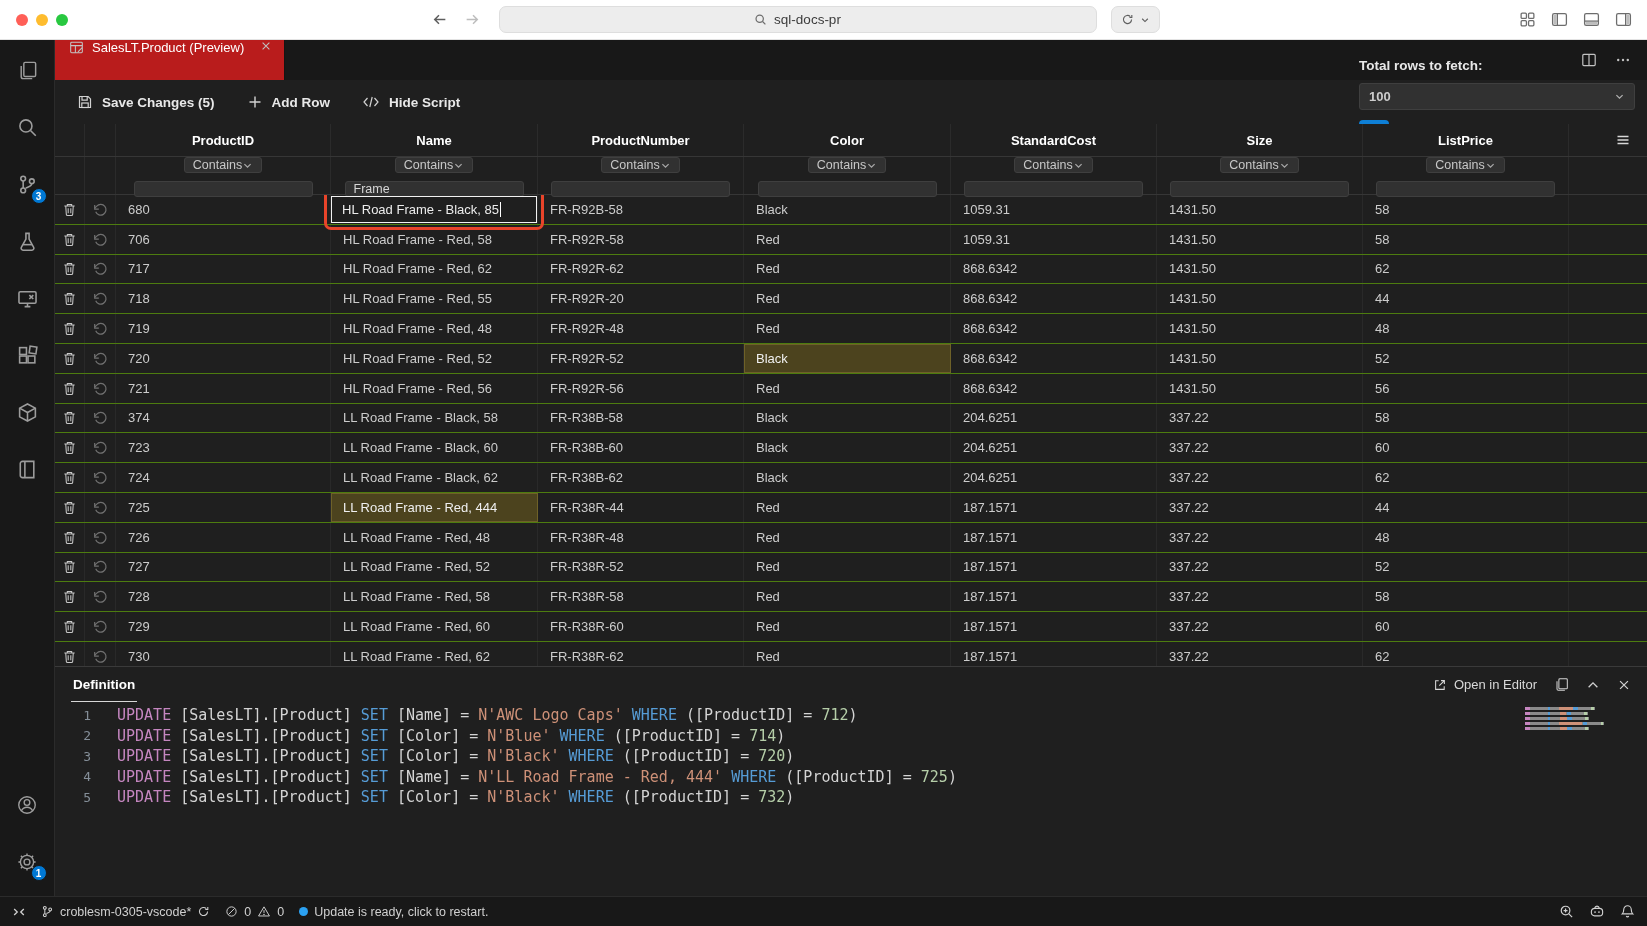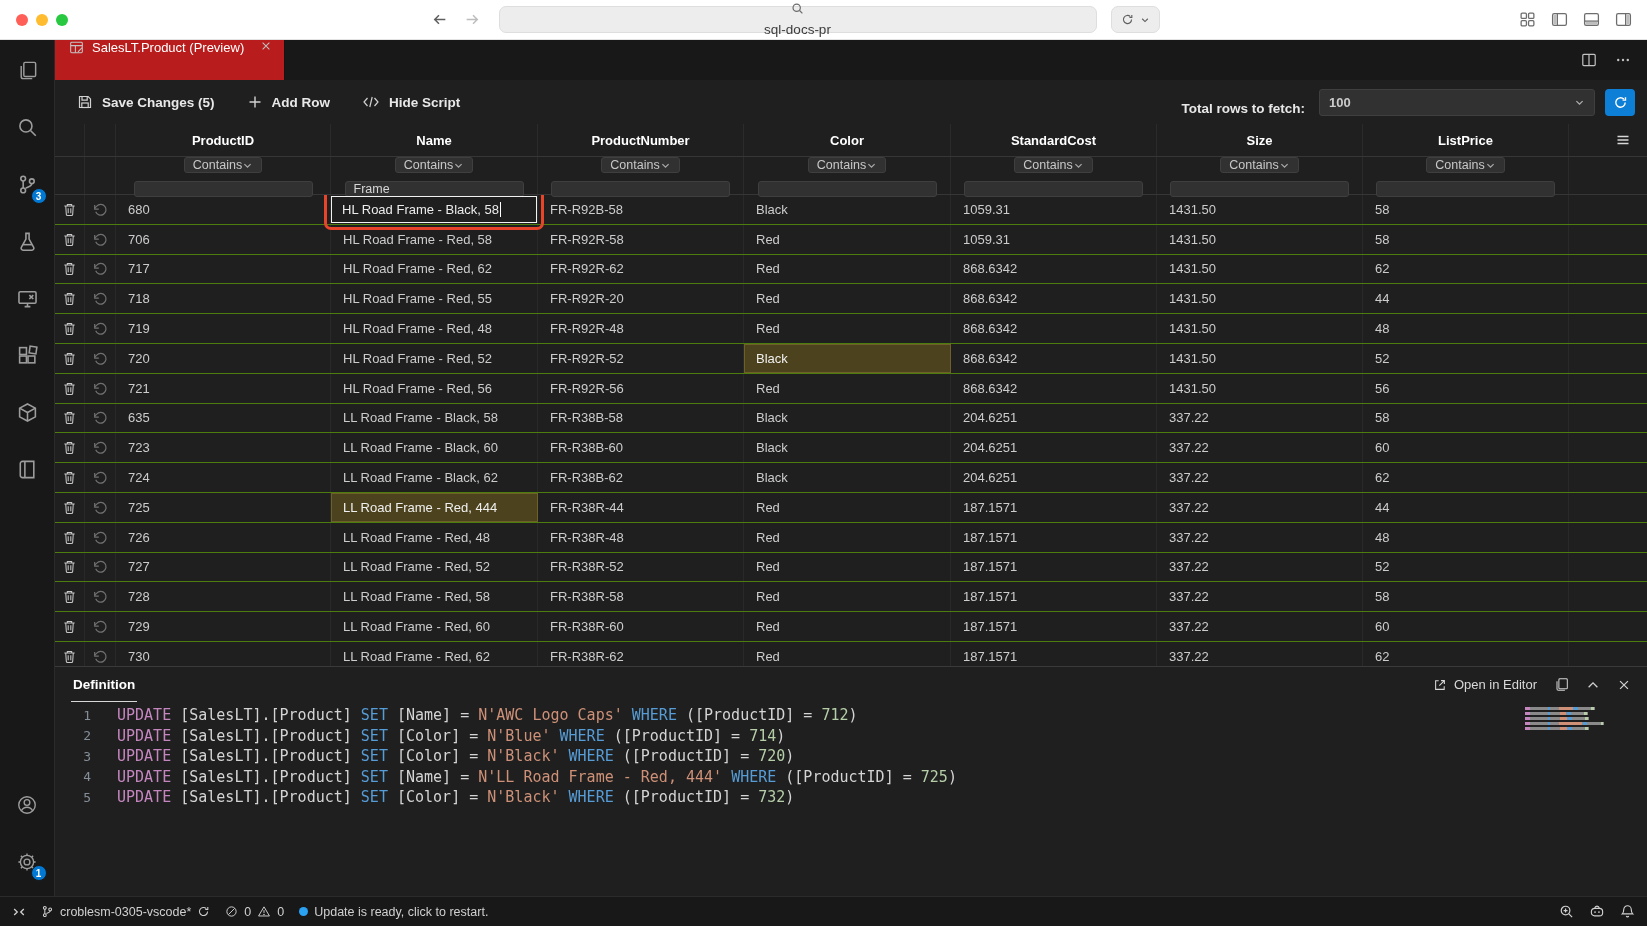--- a/index.html
+++ b/index.html
@@ -12,21 +12,21 @@
   .titlebar { height:40px; flex:none; background:#ffffff; border-bottom:1px solid #e3e3e3;
               display:flex; align-items:center; }
   .traffic { display:flex; gap:8px; padding:0 18px 0 16px; }
   .tl { width:12px; height:12px; border-radius:50%; }
   .tl.red{background:#ff5f57} .tl.yellow{background:#febc2e} .tl.green{background:#28c840}
   .tb-spacer{ flex:1; }
   .nav-arrows{ display:flex; gap:16px; margin-right:18px; color:#5f5f5f; }
   .nav-arrows .dim{ color:#bdbdbd; }
   .searchbox{ width:598px; height:27px; background:#ededed; border:1px solid #dedede; border-radius:7px;
               display:flex; align-items:center; justify-content:center; gap:7px;
-              color:#3c3c3c; font-size:13.5px;flex-direction:column; }
+              color:#3c3c3c; font-size:13.5px; }
   .searchbox .mag{ color:#6d6d6d; }
   .sync-pill{ margin-left:14px; height:27px; padding:0 9px; background:#ededed; border:1px solid #dedede;
               border-radius:7px; display:flex; align-items:center; gap:6px; color:#5f5f5f; }
   .tb-right{ display:flex; gap:15px; padding:0 15px; color:#6d6d6d; align-items:center; }
 
   
   .main{ flex:1; display:flex; min-height:0; }
 
   
   .activitybar{ width:55px; flex:none; background:#181818; border-right:1px solid #2b2b2b;
@@ -46,21 +46,21 @@
   .tab{ display:flex; align-items:flex-start; gap:8px; padding:0 12px 0 14px; background:#b91c1c;
         color:#ffffff; font-size:13px; border-right:1px solid #141414; }
   .tab .ticon{ color:#c5c5c5; }
   .tab-close{ color:#c0c0c0; margin-left:8px; }
   .tabbar-right{ margin-left:auto; display:flex; align-items:center; gap:18px; padding-right:16px; color:#c2c2c2; }
 
   
   .toolbar{ height:44px; flex:none; display:flex; align-items:center; padding-left:22px; gap:32px; }
   .tb-item{ display:flex; align-items:center; gap:9px; font-size:13.5px; font-weight:600; color:#e8e8e8; }
   .tb-item .ico{ color:#d2d2d2; }
-  .toolbar-right{ margin-left:auto; display:flex; align-items:flex-end; gap:10px; padding-right:12px; }
+  .toolbar-right{ margin-left:auto; display:flex; align-items:flex-start; gap:10px; padding-right:12px;flex-direction:column; }
   .fetch-label{ font-size:13.5px; font-weight:600; color:#e8e8e8; margin-right:4px; }
   .fetch-input{ width:276px; height:27px; background:#313131; border:1px solid #3f3f3f; border-radius:3px;
                 display:flex; align-items:center; padding:0 9px; color:#cccccc; font-size:13px;font-weight:bold; }
   .fetch-input .chev{ margin-left:auto; color:#b0b0b0; }
   .refresh-btn{ width:30px; height:27px; background:#0e7fd6; border-radius:4px; display:flex;
                 align-items:center; justify-content:center; color:#ffffff; }
 
   
   .grid{ flex:1; min-height:0; display:flex; flex-direction:column; }
   .grid-header{ height:33px; flex:none; display:flex; background:#1f1f1f; border-bottom:1px solid #363636; }
@@ -493,21 +493,21 @@
                   <svg width="15" height="15" viewBox="0 0 16 16" fill="none" stroke="currentColor" stroke-width="1.3">
                     <path d="M1.8 3.2v4.4h4.4"></path>
                     <path d="M2.9 10.4a5.7 5.7 0 1 0 1.1-6L1.8 6.6"></path>
                   </svg>
                 </span>
               </div>
               <div class="cell wc0">680</div>
               <div class="cell wc1 editing">
                 <div class="annotation"></div>
                 <div class="edit-box">
-                  <span>HL Road Frame - Black, 58</span>
+                  <span>HL Road Frame - Black, 85</span>
                   <span class="caret"></span>
                 </div>
               </div>
               <div class="cell wc2">FR-R92B-58</div>
               <div class="cell wc3">Black</div>
               <div class="cell wc4">1059.31</div>
               <div class="cell wc5">1431.50</div>
               <div class="cell wc6">58</div>
               <div class="cell w-gutter"></div>
             </div>
@@ -670,21 +670,21 @@
                 </span>
               </div>
               <div class="icon-cell undo w-undo">
                 <span>
                   <svg width="15" height="15" viewBox="0 0 16 16" fill="none" stroke="currentColor" stroke-width="1.3">
                     <path d="M1.8 3.2v4.4h4.4"></path>
                     <path d="M2.9 10.4a5.7 5.7 0 1 0 1.1-6L1.8 6.6"></path>
                   </svg>
                 </span>
               </div>
-              <div class="cell wc0">635</div>
+              <div class="cell wc0">374</div>
               <div class="cell wc1">LL Road Frame - Black, 58</div>
               <div class="cell wc2">FR-R38B-58</div>
               <div class="cell wc3">Black</div>
               <div class="cell wc4">204.6251</div>
               <div class="cell wc5">337.22</div>
               <div class="cell wc6">58</div>
               <div class="cell w-gutter"></div>
             </div>
             <div class="row">
               <div class="icon-cell w-trash">

